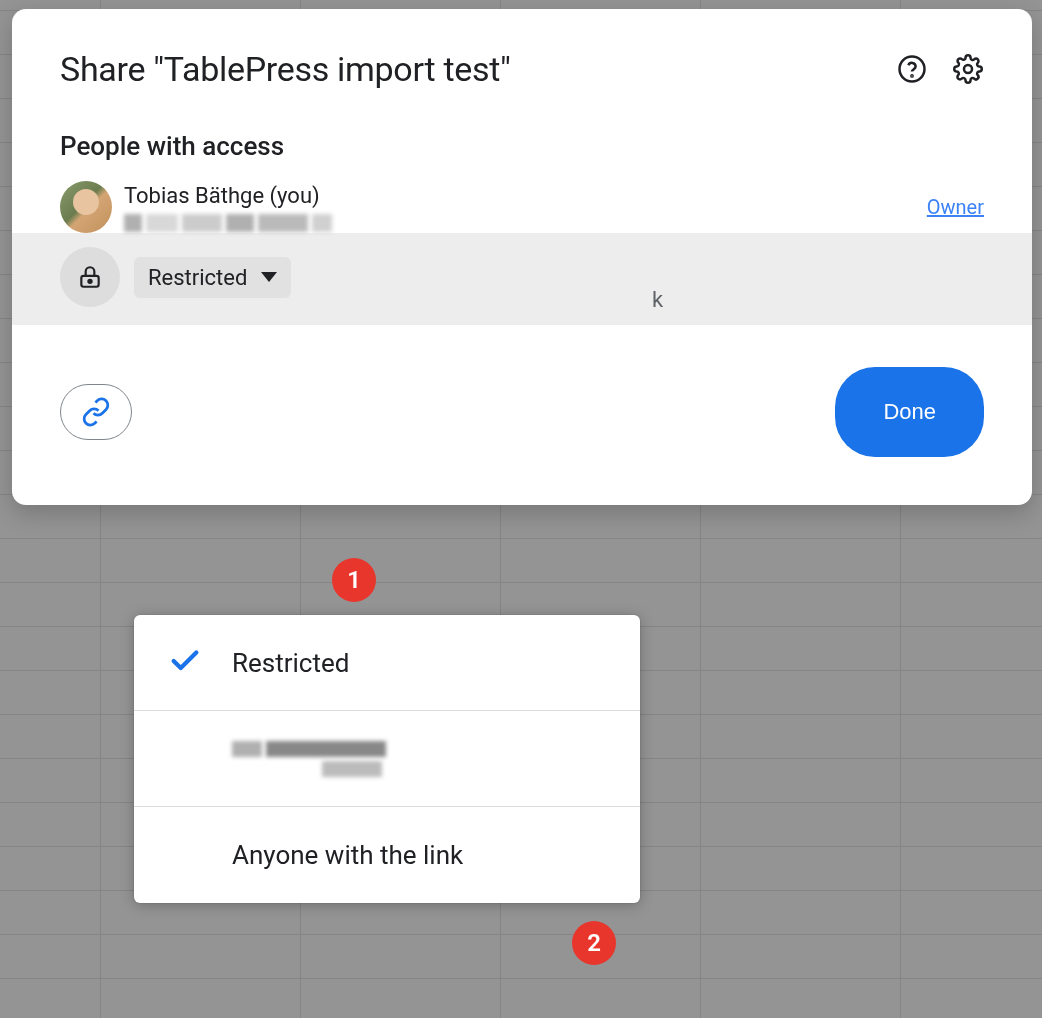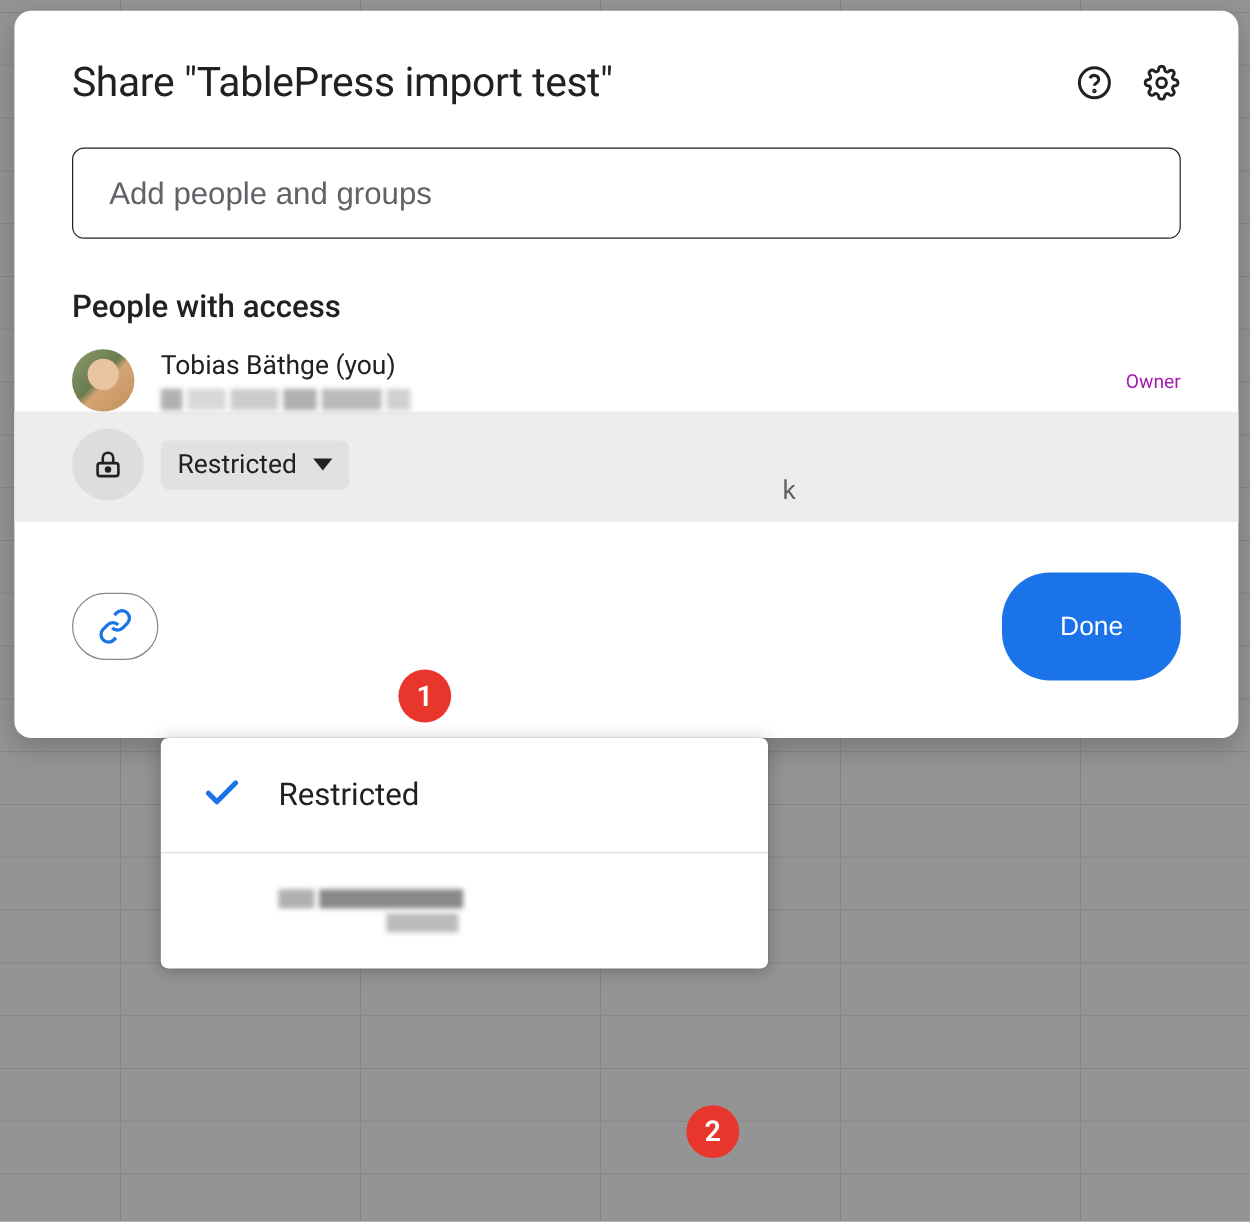--- a/index.html
+++ b/index.html
@@ -86,21 +86,21 @@
       font-weight: 500;
     }
     .person-row {
       display: flex;
       align-items: center;
       justify-content: space-between;
     }
     .person-left {
       display: flex;
       align-items: center;
-      gap: 22px;
+      gap: 12px;
     }
     .avatar {
       width: 52px;
       height: 52px;
       border-radius: 50%;
       background: linear-gradient(135deg, #8a9b6e 0%, #6b7d4f 45%, #d4a574 55%, #c08f5a 100%);
       flex-shrink: 0;
       position: relative;
       overflow: hidden;
     }
@@ -118,21 +118,21 @@
       width: 220px;
       height: 18px;
       display: flex;
       gap: 4px;
     }
     .blur-block {
       background: #b0b0b0;
       height: 100%;
       filter: blur(2px);
     }
-    .role-label { font-size: 16px; color: #a21caf; }
+    .role-label { font-size: 20px; color: #3b82f6; text-decoration: underline; }
     .general-section {
       margin: 0 -48px;
       padding: 14px 48px 18px 48px;
       background: #ededed;
       border-radius: 0;
     }
     .general-row {
       display: flex;
       align-items: center;
       gap: 14px;
@@ -265,21 +265,20 @@
       </div>
       <div class="icon-btn">
         <svg width="30" height="30" viewBox="0 0 24 24" fill="none" stroke="currentColor" stroke-width="2">
           <circle cx="12" cy="12" r="3.2"></circle>
           <path d="M19.4 15a1.7 1.7 0 0 0 .34 1.87l.06.06a2 2 0 1 1-2.83 2.83l-.06-.06a1.7 1.7 0 0 0-1.87-.34 1.7 1.7 0 0 0-1.03 1.56V21a2 2 0 1 1-4 0v-.09a1.7 1.7 0 0 0-1.11-1.55 1.7 1.7 0 0 0-1.87.34l-.06.06a2 2 0 1 1-2.83-2.83l.06-.06a1.7 1.7 0 0 0 .34-1.87 1.7 1.7 0 0 0-1.56-1.03H3a2 2 0 1 1 0-4h.09a1.7 1.7 0 0 0 1.55-1.11 1.7 1.7 0 0 0-.34-1.87l-.06-.06a2 2 0 1 1 2.83-2.83l.06.06a1.7 1.7 0 0 0 1.87.34H9a1.7 1.7 0 0 0 1.03-1.56V3a2 2 0 1 1 4 0v.09a1.7 1.7 0 0 0 1.03 1.56 1.7 1.7 0 0 0 1.87-.34l.06-.06a2 2 0 1 1 2.83 2.83l-.06.06a1.7 1.7 0 0 0-.34 1.87V9a1.7 1.7 0 0 0 1.56 1.03H21a2 2 0 1 1 0 4h-.09a1.7 1.7 0 0 0-1.56 1.03z"></path>
         </svg>
       </div>
     </div>
   </div>
 
-  <input class="add-input" placeholder="Add people and groups" style="">
 
   <div class="section-title">People with access</div>
 
   <div class="person-row">
     <div class="person-left">
       <div class="avatar"></div>
       <div class="person-info">
         <div class="person-name">Tobias Bäthge (you)</div>
         <div class="person-email-blur">
           <div class="blur-block" style="width:18px"></div>
@@ -332,16 +331,20 @@
     </span>
     <span class="dropdown-label">Restricted</span>
   </div>
   <div class="dropdown-item">
     <div class="dropdown-blur">
       <div class="blur-block" style="width:30px;height:16px"></div>
       <div class="blur-block" style="width:120px;height:16px;background:#888"></div>
       <div class="blur-block" style="width:60px;height:16px;background:#bbb;margin-left:90px"></div>
     </div>
   </div>
+  <div class="dropdown-item">
+    <span class="check-icon"></span>
+    <span class="dropdown-label">Anyone with the link</span>
+  </div>
 </div>
 
 <div class="badge badge-1">1</div>
 <div class="badge badge-2">2</div>
 
 </body></html>

